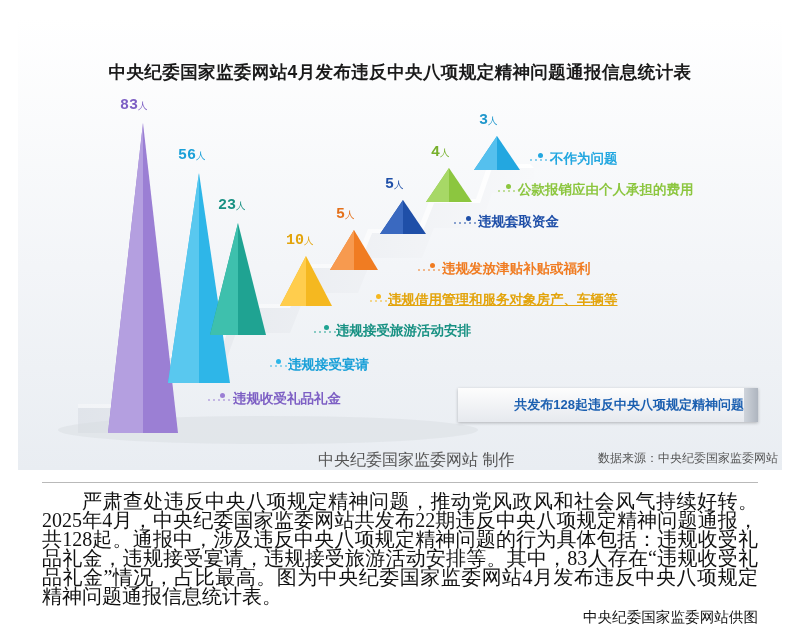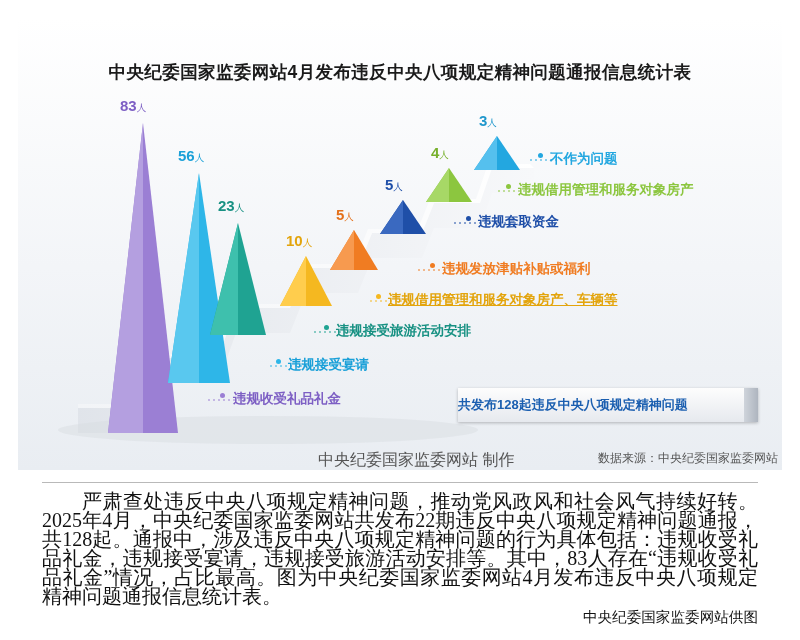--- a/index.html
+++ b/index.html
@@ -19,21 +19,21 @@
   #title{
     position:absolute;left:0;top:42px;width:764px;text-align:center;
     font-size:17.5px;font-weight:bold;color:#1a1a1a;letter-spacing:.4px;
     font-family:"Liberation Sans","DejaVu Sans",sans-serif;
   }
 
   
   #stairs{position:absolute;left:0;top:0;width:764px;height:452px;}
 
   
-  .pyr{position:absolute;}
+  .pyr{position:absolute;font-family:Liberation Mono, monospace;}
   .pyr .tri{position:absolute;left:0;top:0;}
   .pyr .val{
     position:absolute;white-space:nowrap;font-weight:bold;
     font-size:15px;letter-spacing:0;
   }
   .pyr .val .unit{font-size:9.5px;font-weight:normal;}
 
   
   .lbl{
     position:absolute;white-space:nowrap;font-weight:bold;font-size:13.5px;
@@ -42,21 +42,21 @@
   .dot{position:absolute;width:5px;height:5px;border-radius:50%;}
 
   
   #ribbon{
     position:absolute;left:440px;top:370px;width:300px;height:34px;
     background:linear-gradient(180deg,#fdfdfd 0%,#e6e9ee 100%);
     box-shadow:0 1px 3px rgba(0,0,0,.25);
   }
   #ribbon .txt{
     position:absolute;left:0;top:0;width:286px;height:34px;line-height:34px;
-    text-align:left;font-size:13px;font-weight:bold;color:#1b5fb0;
+    text-align:right;font-size:13px;font-weight:bold;color:#1b5fb0;
   }
   #ribbon .fold{
     position:absolute;right:0;top:0;width:14px;height:34px;
     background:linear-gradient(90deg,#cfd4db,#aeb5bf);
   }
 
   #credit-left{
     position:absolute;left:300px;top:432px;font-size:16px;color:#555;
   }
   #credit-right{
@@ -205,21 +205,21 @@
     <span class="dot" style="left:448px;top:198px;background:#1f4fa8;"></span>
     <span class="dot" style="left:488px;top:166px;background:#8cc63f;"></span>
     <span class="dot" style="left:520px;top:135px;background:#23a7e0;"></span>
 
     <div class="lbl" style="left:215px;top:372px;color:#7d5fc4;">违规收受礼品礼金</div>
     <div class="lbl" style="left:270px;top:338px;color:#1aa0d8;">违规接受宴请</div>
     <div class="lbl" style="left:318px;top:304px;color:#189183;">违规接受旅游活动安排</div>
     <div class="lbl" style="left:370px;top:273px;color:#e3a40c;text-decoration:underline;">违规借用管理和服务对象房产、车辆等</div>
     <div class="lbl" style="left:424px;top:242px;color:#f07c22;">违规发放津贴补贴或福利</div>
     <div class="lbl" style="left:460px;top:195px;color:#1f4fa8;">违规套取资金</div>
-    <div class="lbl" style="left:500px;top:163px;color:#8cc63f;">违规借用管理和服务对象房产</div>
+    <div class="lbl" style="left:500px;top:163px;color:#8cc63f;">公款报销应由个人承担的费用</div>
     <div class="lbl" style="left:532px;top:132px;color:#23a7e0;">不作为问题</div>
 
     <div id="ribbon">
       <div class="txt">共发布128起违反中央八项规定精神问题</div>
       <div class="fold"></div>
     </div>
 
     <div id="credit-left">中央纪委国家监委网站 制作</div>
     <div id="credit-right">数据来源：中央纪委国家监委网站</div>
   </div>

